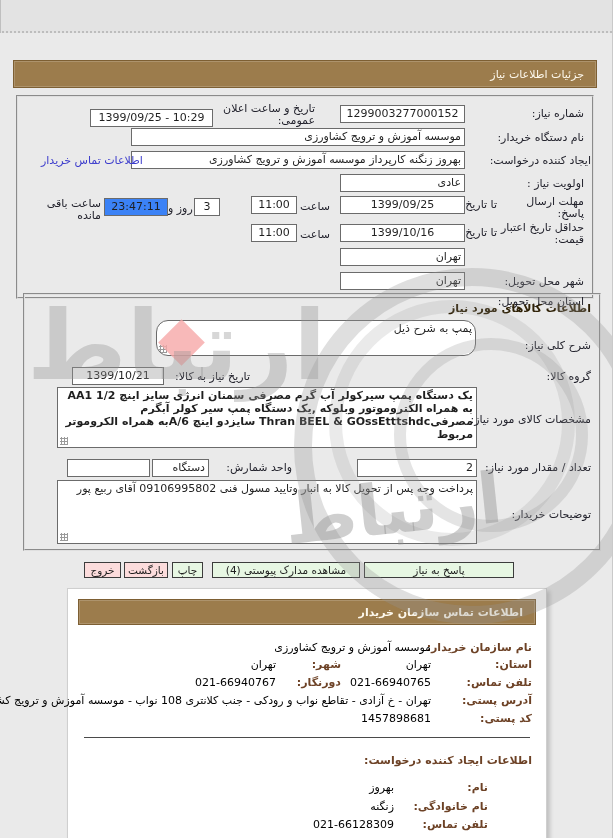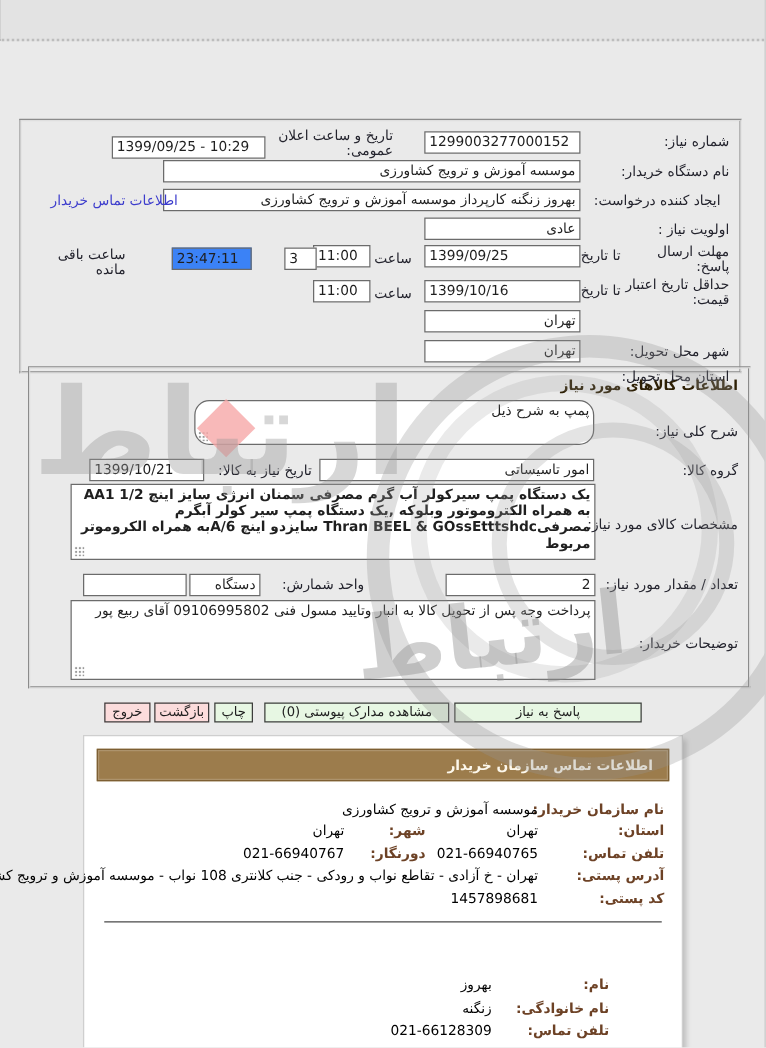--- a/index.html
+++ b/index.html
@@ -7,21 +7,21 @@
   .screen{position:relative;width:613px;height:838px;background:#eaeaea;overflow:hidden;direction:rtl;font-size:11px;color:#1f1f1f;border-left:1px solid #c9c9c9;border-right:1px solid #c9c9c9;}
   .topband{position:absolute;left:0;top:0;width:100%;height:33px;background:#e3e3e3;border-bottom:2px dotted #bdbdbd;border-left:2px solid #bfbfbf;box-sizing:border-box;}
   .bar{position:absolute;background:#9c7c4c;border:1px solid #7d5f33;box-shadow:inset 0 0 0 1px rgba(255,255,255,.18);color:#fdf8ec;line-height:26px;box-sizing:border-box;padding:0 12px;white-space:nowrap;}
   .bar-main{left:14px;top:60px;width:584px;height:28px;line-height:28px;}
   .panel{position:absolute;border:2px groove #dfdfdf;box-sizing:border-box;}
   .panel1{left:17px;top:95px;width:578px;height:204px;}
   .panel2{left:24px;top:293px;width:578px;height:258px;}
   .lbl{position:absolute;white-space:nowrap;color:#23232d;}
   .lbl-wrap{white-space:normal;line-height:12px;text-align:right;}
   .box{position:absolute;background:#fff;border:1px solid #6b6b6b;height:16px;line-height:16px;padding:0 3px;overflow:hidden;white-space:nowrap;font-size:11px;}
-  .center{text-align:left;margin-left:34px;}
+  .center{text-align:center;}
   .rightal{text-align:right;}
   .ta{position:absolute;background:#fff;border:1px solid #6b6b6b;padding:1px 3px;overflow:hidden;line-height:13px;text-align:right;}
   .ta::after{content:"";position:absolute;left:2px;bottom:2px;width:8px;height:8px;background-image:radial-gradient(#9a9a9a 1px,transparent 1.2px);background-size:3px 3px;}
   .ltr{direction:ltr;unicode-bidi:isolate;}
   .link{position:absolute;color:#3c3ccc;cursor:pointer;white-space:nowrap;}
   .yellow{background:#3b82f6;}
   .btn{position:absolute;height:16px;line-height:14px;box-sizing:border-box;border:1px solid #3c3c3c;text-align:center;font-size:10.5px;padding:0 2px;white-space:nowrap;overflow:hidden;}
   .btn-green{background:#e7f7e3;}
   .btn-pink{background:#fcdcdc;text-align:center;}
   .sec-title{position:absolute;font-weight:bold;color:#2e2005;}
@@ -40,32 +40,35 @@
   .wm-word1{left:285px;top:468px;font-size:70px;font-weight:bold;color:rgba(140,140,140,.42);transform:rotate(-6deg);}
   .wm-word2{left:28px;top:290px;font-size:96px;font-weight:bold;color:rgba(150,150,150,.38);}
 </style>
 </head>
 <body>
 
 <div class="screen">
 
   <div class="topband"></div>
 
+  <div class="bar bar-main">
+    <span>جزئیات اطلاعات نیاز</span>
+  </div>
 
   <div class="panel panel1">
 
     <div class="lbl" style="right:8px;top:10px;">شماره نیاز:</div>
     <div class="box center ltr" style="right:127px;top:8px;width:117px;">1299003277000152</div>
     <div class="lbl lbl-wrap" style="right:277px;top:6px;width:100px;">تاریخ و ساعت اعلان عمومی:</div>
     <div class="box center ltr" style="right:379px;top:12px;width:115px;">1399/09/25 - 10:29</div>
 
     <div class="lbl" style="right:8px;top:34px;">نام دستگاه خریدار:</div>
     <div class="box rightal" style="right:127px;top:31px;width:326px;">موسسه آموزش و ترویج کشاورزی</div>
 
-    <div class="lbl" style="right:15px;top:57px;text-align:center;">ایجاد کننده درخواست:</div>
+    <div class="lbl" style="right:1px;top:57px;text-align:center;">ایجاد کننده درخواست:</div>
     <div class="box rightal" style="right:127px;top:54px;width:326px;">بهروز زنگنه کارپرداز موسسه آموزش و ترویج کشاورزی</div>
     <div class="link" style="left:23px;top:57px;">اطلاعات تماس خریدار</div>
 
     <div class="lbl" style="right:8px;top:80px;">اولویت نیاز :</div>
     <div class="box rightal" style="right:127px;top:77px;width:117px;">عادی</div>
 
     <div class="lbl lbl-wrap" style="right:8px;top:99px;width:82px;">مهلت ارسال پاسخ:</div>
     <div class="lbl" style="right:95px;top:101px;">تا تاریخ :</div>
     <div class="box center ltr" style="right:127px;top:99px;width:117px;">1399/09/25</div>
     <div class="lbl" style="right:262px;top:103px;">ساعت</div>
@@ -89,39 +92,38 @@
     <div class="box rightal" style="right:127px;top:175px;width:117px;">تهران</div>
   </div>
 
   <div class="panel panel2">
     <div class="sec-title" style="right:8px;top:7px;">اطلاعات کالاهای مورد نیاز</div>
 
     <div class="ta" style="right:123px;top:25px;width:312px;height:32px;border-radius:12px;">پمپ به شرح ذیل</div>
     <div class="lbl" style="right:8px;top:44px;">شرح کلی نیاز:</div>
 
     <div class="lbl" style="right:8px;top:75px;">گروه کالا:</div>
-    <div class="box rightal" style="right:123px;top:72px;width:212px;">امور تاسیساتی</div>
     <div class="lbl" style="right:349px;top:75px;">تاریخ نیاز به کالا:</div>
     <div class="box center ltr" style="right:435px;top:72px;width:84px;">1399/10/21</div>
 
     <div class="ta" style="right:122px;top:92px;width:412px;height:57px;font-weight:bold;">یک دستگاه پمپ سیرکولر آب گرم مصرفی سمنان انرژی سایز  اینچ AA1 1/2  به همراه الکتروموتور وبلوکه ,یک دستگاه پمپ سیر کولر آبگرم مصرفیThran  BEEL &amp; GOssEtttshdc سایزدو اینچ A/6به همراه الکروموتر مربوط</div>
     <div class="lbl" style="right:8px;top:118px;">مشخصات کالای مورد نیاز:</div>
 
     <div class="lbl" style="right:8px;top:166px;">تعداد / مقدار مورد نیاز:</div>
     <div class="box rightal ltr" style="right:122px;top:164px;width:112px;direction:ltr;text-align:right;">2</div>
     <div class="lbl" style="right:307px;top:166px;">واحد شمارش:</div>
     <div class="box rightal" style="right:390px;top:164px;width:49px;">دستگاه</div>
     <div class="box" style="right:449px;top:164px;width:75px;"></div>
 
     <div class="ta" style="right:122px;top:185px;width:412px;height:60px;">پرداخت وجه پس از تحویل کالا به انبار وتایید مسول فنی 09106995802 آقای ربیع پور</div>
     <div class="lbl" style="right:8px;top:213px;">توضیحات خریدار:</div>
   </div>
 
   <div class="btn btn-green" style="left:365px;top:562px;width:150px;">پاسخ به نیاز</div>
-  <div class="btn btn-green" style="left:213px;top:562px;width:148px;">مشاهده مدارک پیوستی (0)</div>
+  <div class="btn btn-green" style="left:213px;top:562px;width:148px;">مشاهده مدارک پیوستی (4)</div>
   <div class="btn btn-green" style="left:173px;top:562px;width:31px;">چاپ</div>
   <div class="btn btn-pink" style="left:125px;top:562px;width:44px;">بازگشت</div>
   <div class="btn btn-pink" style="left:85px;top:562px;width:37px;">خروج</div>
 
   <div class="card">
     <div class="bar bar-card">اطلاعات تماس سازمان خریدار</div>
 
     <div class="c-lbl" style="top:52px;">نام سازمان خریدار:</div>
     <div class="c-val" style="right:115px;top:52px;">موسسه آموزش و ترویج کشاورزی</div>
 
@@ -136,20 +138,21 @@
     <div class="c-val ltr" style="right:270px;top:87px;">021-66940767</div>
 
     <div class="c-lbl" style="top:105px;">آدرس پستی:</div>
     <div class="c-val" style="right:115px;top:105px;">تهران - خ آزادی - تقاطع نواب و رودکی - جنب کلانتری 108 نواب - موسسه آموزش و ترویج کشاورزی</div>
 
     <div class="c-lbl" style="top:123px;">کد پستی:</div>
     <div class="c-val ltr" style="right:115px;top:123px;">1457898681</div>
 
     <div class="c-rule"></div>
 
+    <div class="c-sec" style="top:165px;">اطلاعات ایجاد کننده درخواست:</div>
 
     <div class="c-lbl" style="right:58px;top:192px;">نام:</div>
     <div class="c-val" style="right:152px;top:192px;">بهروز</div>
 
     <div class="c-lbl" style="right:58px;top:211px;">نام خانوادگی:</div>
     <div class="c-val" style="right:152px;top:211px;">زنگنه</div>
 
     <div class="c-lbl" style="right:58px;top:229px;">تلفن تماس:</div>
     <div class="c-val ltr" style="right:152px;top:229px;">021-66128309</div>
   </div>

